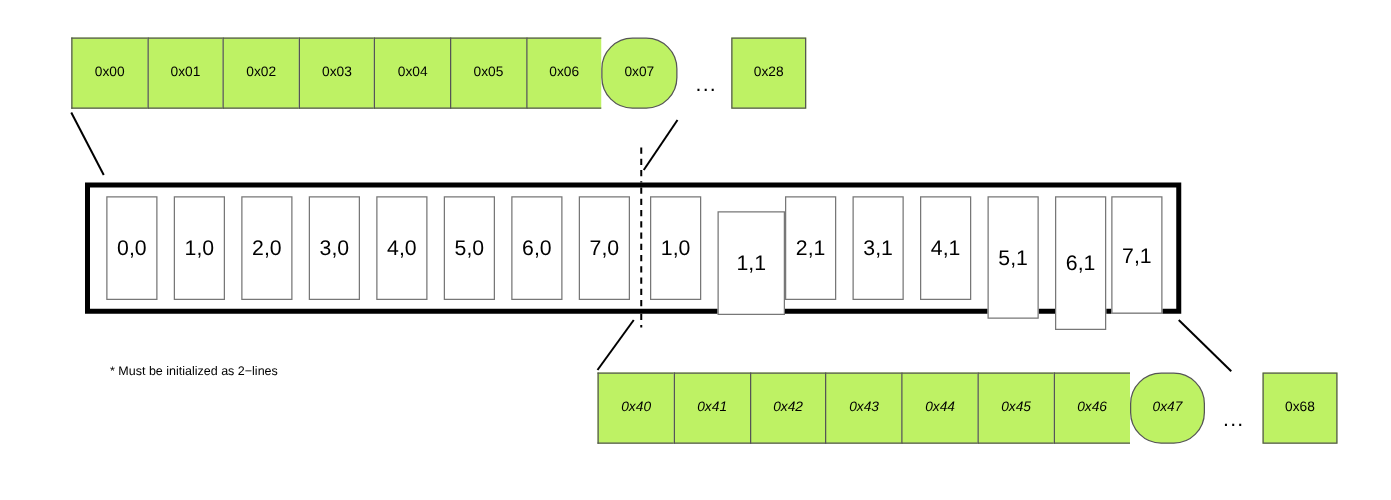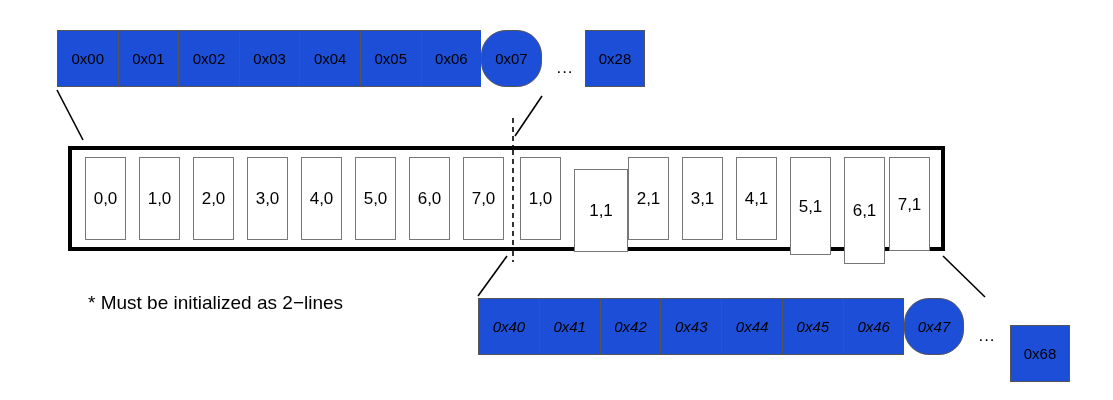--- a/index.html
+++ b/index.html
@@ -14,26 +14,26 @@
     background: #ffffff;
     font-family: "Liberation Sans", sans-serif;
     overflow: hidden;
   }
 
   
   .cell {
     position: absolute;
     box-sizing: border-box;
     border: 1.5px solid #555555;
-    background: #1d4ed8;
+    background: #bef264;
     display: flex;
     align-items: center;
     justify-content: center;
     color: #000000;
-    font-size: 15px;
+    font-size: 11px;
     line-height: 1;
     white-space: nowrap;
   }
 
   
   .addr-strip {
     position: absolute;
     display: flex;
     box-sizing: border-box;
   }
@@ -72,21 +72,21 @@
     align-items: center;
     justify-content: center;
     color: #000000;
     font-size: 17px;
     line-height: 1;
   }
 
   .note {
     position: absolute;
     color: #000000;
-    font-size: 19px;
+    font-size: 10px;
     white-space: nowrap;
   }
 
   svg.overlay {
     position: absolute;
     left: 0;
     top: 0;
     width: 1113px;
     height: 400px;
     pointer-events: none;
@@ -139,21 +139,21 @@
     <div class="cell" style="width:60.8px;height:57px;">0x42</div>
     <div class="cell" style="width:60.8px;height:57px;">0x43</div>
     <div class="cell" style="width:60.8px;height:57px;">0x44</div>
     <div class="cell" style="width:60.8px;height:57px;">0x45</div>
     <div class="cell" style="width:60.8px;height:57px;">0x46</div>
     <div class="cell" style="width:60.8px;height:57px;">0x47</div>
   </div>
 
   <div class="ellipsis" style="left:968px; top:316px; width:38px; height:30px;">...</div>
 
-  <div class="cell" style="left:1010px; top:298px; width:60px; height:57px;margin-top:27px;">0x68</div>
+  <div class="cell" style="left:1010px; top:298px; width:60px; height:57px;">0x68</div>
 
   <svg class="overlay" viewBox="0 0 1113 400" xmlns="http://www.w3.org/2000/svg">
 
     <line x1="57" y1="90" x2="83" y2="140" stroke="#000000" stroke-width="1.6"></line>
 
     <line x1="542" y1="96" x2="515" y2="136" stroke="#000000" stroke-width="1.6"></line>
 
     <line x1="513" y1="118" x2="513" y2="146" stroke="#000000" stroke-width="1.6" stroke-dasharray="5,4"></line>
 
     <line x1="513" y1="150" x2="513" y2="248" stroke="#000000" stroke-width="1.6" stroke-dasharray="5,4"></line>

